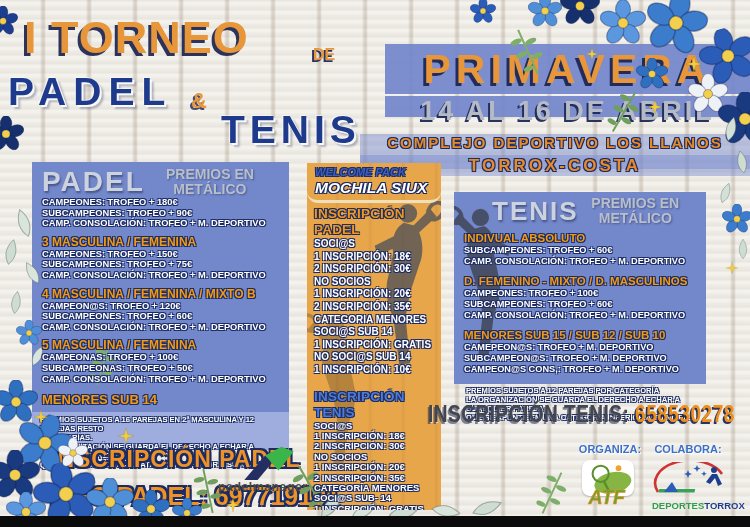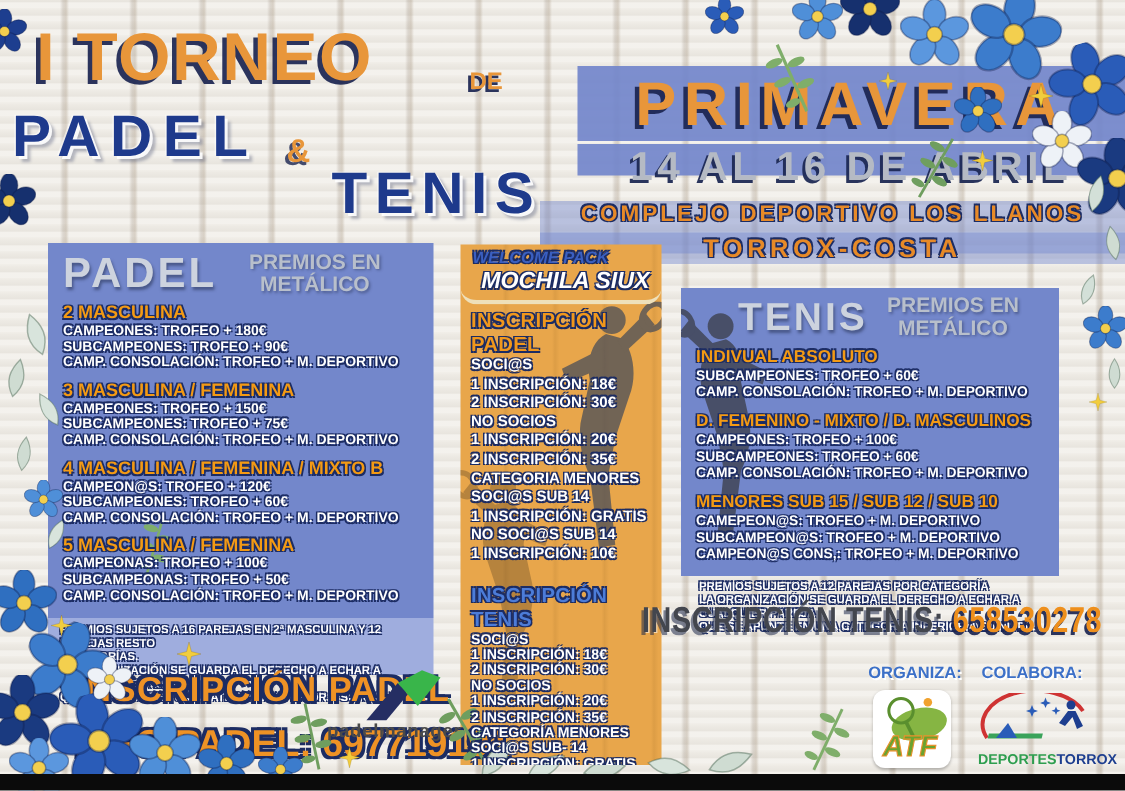--- a/index.html
+++ b/index.html
@@ -51,37 +51,37 @@
   .cat-l{font-size:9.3px;line-height:10.6px;color:#fff;}
   .cat-h2{font-size:11.5px;line-height:13px;color:#f39a14;margin-top:6px;}
   .cat-l2{font-size:9.2px;line-height:11px;color:#fff;}
   .noteTxt{font-size:7.6px;line-height:9px;color:#fff;}
   .t-note{left:466px;top:386px;width:255px;}
   
   .p-center{left:307px;top:163px;width:134px;height:347px;background:#e8a64b;box-sizing:border-box;overflow:hidden;
     background-image:repeating-linear-gradient(90deg,rgba(160,110,40,0.00) 0 28px,rgba(160,110,40,0.16) 30px,rgba(160,110,40,0.00) 33px);}
   .welcome{padding:3px 8px 3px 8px;border-bottom:3px solid #eee0ba;position:relative;z-index:1;border-radius:11px;}
   .wp{color:#3a5fc1;font-size:11px;line-height:13px;font-style:italic;}
-  .wi{color:#fff;font-size:15.5px;line-height:18px;font-style:italic;text-align:right;}
+  .wi{color:#fff;font-size:15.5px;line-height:18px;font-style:italic;}
   .center-body{padding:0 7px;position:relative;z-index:1;}
   .ch-padel{color:#f0971c;font-size:13.5px;line-height:16px;margin-top:3px;letter-spacing:0.2px;}
   .ch-tenis{color:#4c7cd8;font-size:13.5px;line-height:16px;margin-top:12px;letter-spacing:0.2px;}
   .cl{font-size:10px;line-height:12.6px;color:#fff;}
   .cl2{font-size:9.4px;line-height:10.4px;color:#fff;}
   
   .c-tenis-line{left:428px;top:400px;width:310px;text-align:center;font-size:24px;letter-spacing:0.5px;transform:scaleX(0.8);transform-origin:left center;white-space:nowrap;}
   .c-tenis-label{color:#43464e;text-shadow:-2px 2px 0 rgba(30,40,75,0.55),1px 1px 0 rgba(255,255,255,0.55);}
   .c-tenis-phone{color:#ee8f1c;text-shadow:-2px 2px 0 rgba(26,36,80,0.92);}
   .c-padel-label{left:50px;top:446px;font-size:23px;letter-spacing:1px;color:#ee9225;}
   .c-padel-info{left:50px;top:482px;font-size:25px;color:#ee9225;}
   .pm-logo{left:240px;top:444px;width:58px;height:38px;}
   .pm-text{left:218px;top:480px;font-size:12.5px;font-weight:bold;color:#4a4a4a;letter-spacing:0.4px;}
   .org-label{left:570px;top:443px;width:80px;text-align:center;font-size:11px;color:#3c70c8;text-shadow:1px 1px 0 #fff;}
   .col-label{left:648px;top:443px;width:80px;text-align:center;font-size:11px;color:#3c70c8;text-shadow:1px 1px 0 #fff;}
-  .atf-box{left:582px;top:460px;width:52px;height:52px;background:#fff;border-radius:8px;box-shadow:0 1px 2px rgba(0,0,0,0.25);}
+  .atf-box{left:582px;top:460px;width:52px;height:36px;background:#fff;border-radius:8px;box-shadow:0 1px 2px rgba(0,0,0,0.25);}
   .dt-box{left:652px;top:462px;width:80px;height:52px;}
   .dt-text{font-size:9.5px;letter-spacing:0;white-space:nowrap;text-align:center;margin-top:-2px;}
   .dt-g{color:#2e9e4f;}.dt-n{color:#1d3e8f;}
   .blackbar{left:0;top:516px;width:750px;height:11px;background:#0b0b0b;}
   .deco{position:absolute;pointer-events:none;}
   .sil{position:absolute;}
 </style>
 </head>
 <body>
 
@@ -163,21 +163,20 @@
   <div class="abs t-note noteTxt o1 pre">PREMIOS SUJETOS A 12 PAREJAS POR CATEGORÍA
 LA ORGANIZACIÓN SE GUARDA EL DERECHO A ECHAR A CUALQUIER PAREJA
 QUE SE APUNTE EN UNA CATEGORÍA INFERIOR A SU NIVEL.</div>
 
   <div class="abs panel-blue p-padel">
     <div class="phead">
       <div class="pt">PADEL</div>
       <div class="ps">PREMIOS EN METÁLICO</div>
     </div>
     <div class="cat">
-      <div class="cat-h o1">2 MASCULINA</div>
       <div class="cat-l o1">CAMPEONES: TROFEO + 180€</div>
       <div class="cat-l o1">SUBCAMPEONES: TROFEO + 90€</div>
       <div class="cat-l o1">CAMP. CONSOLACIÓN: TROFEO + M. DEPORTIVO</div>
     </div>
     <div class="cat" style="margin-top:7px;">
       <div class="cat-h o1">3 MASCULINA / FEMENINA</div>
       <div class="cat-l o1">CAMPEONES: TROFEO + 150€</div>
       <div class="cat-l o1">SUBCAMPEONES: TROFEO + 75€</div>
       <div class="cat-l o1">CAMP. CONSOLACIÓN: TROFEO + M. DEPORTIVO</div>
     </div>

